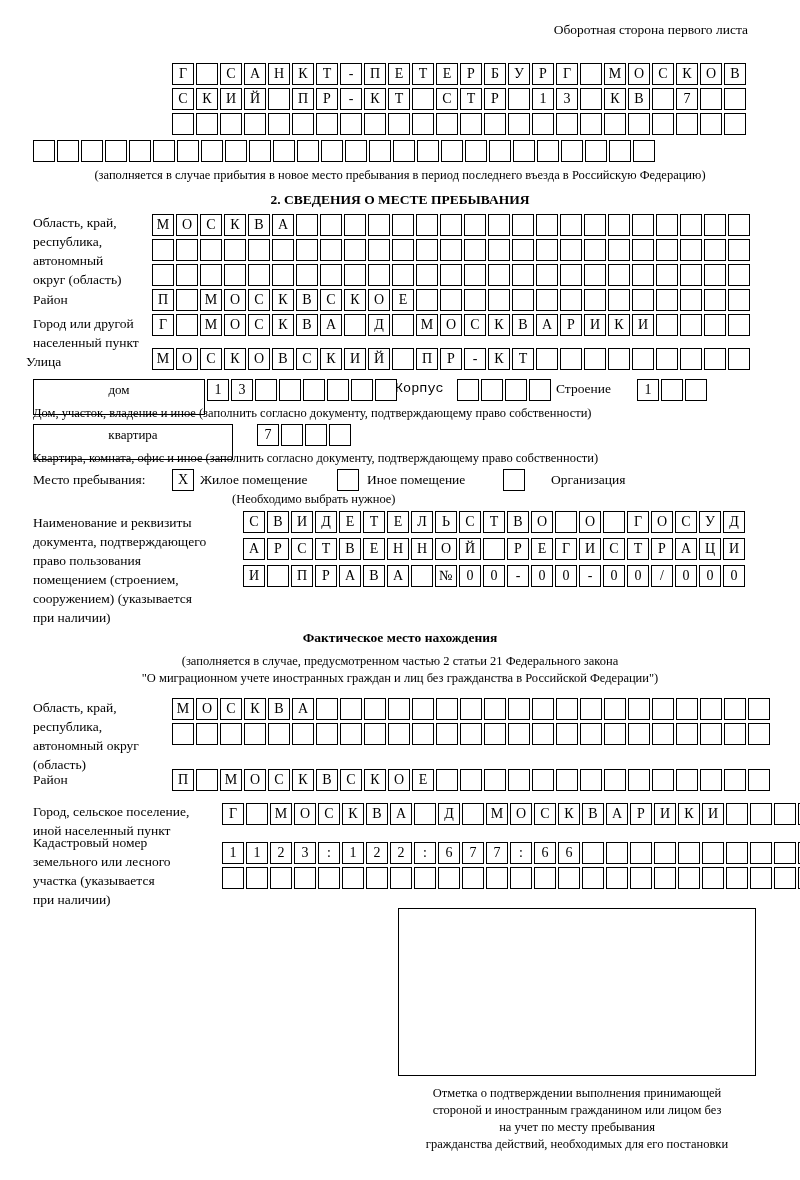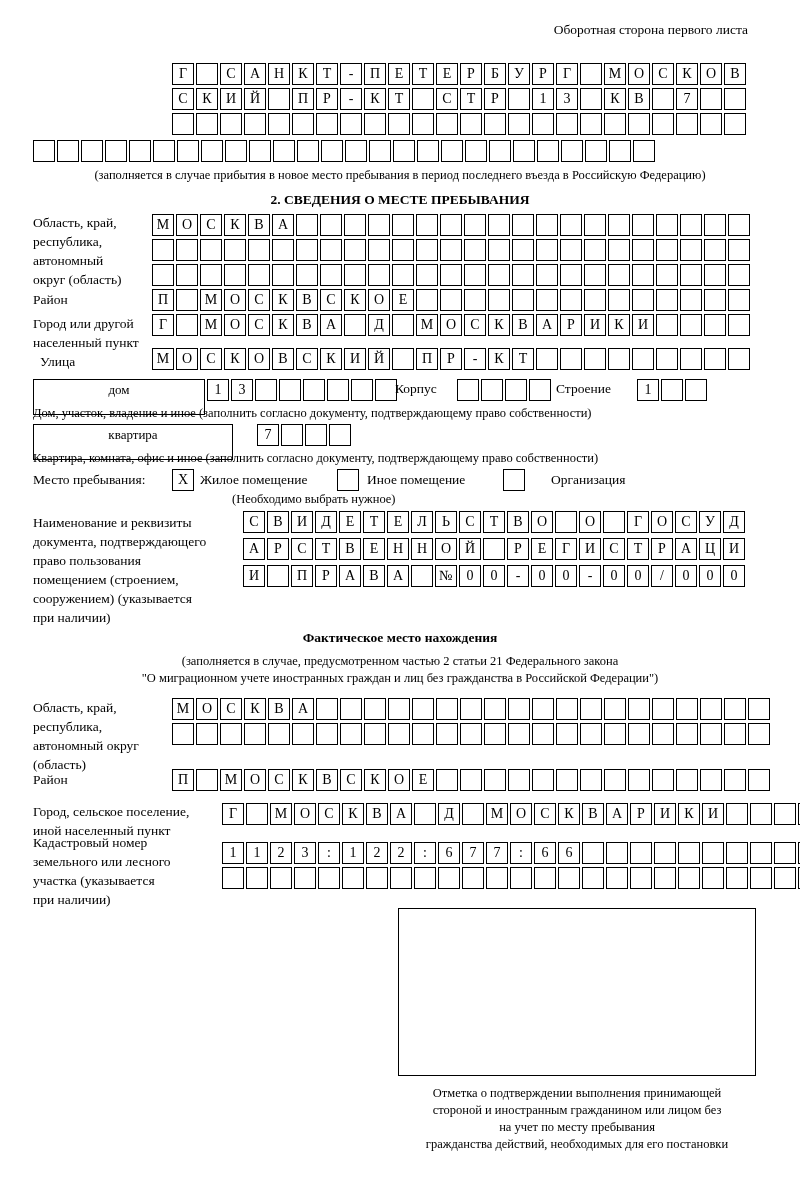--- a/index.html
+++ b/index.html
@@ -359,21 +359,21 @@
       <div class="cell">Р</div>
       <div class="cell">И</div>
       <div class="cell">К</div>
       <div class="cell">И</div>
       <div class="cell"></div>
       <div class="cell"></div>
       <div class="cell"></div>
       <div class="cell"></div>
     </div>
 
-  <div class="lbl" style="left:40px; top:352px;">Улица</div>
+  <div class="lbl" style="left:26px; top:352px;">Улица</div>
   <div class="row" id="s2-city-1" style="left:152px; top:348px;">
       <div class="cell">М</div>
       <div class="cell">О</div>
       <div class="cell">С</div>
       <div class="cell">К</div>
       <div class="cell">О</div>
       <div class="cell">В</div>
       <div class="cell">С</div>
       <div class="cell">К</div>
       <div class="cell">И</div>
@@ -399,21 +399,21 @@
   <div class="row" id="s2-house" style="left:207px; top:379px;">
       <div class="cell">1</div>
       <div class="cell">3</div>
       <div class="cell"></div>
       <div class="cell"></div>
       <div class="cell"></div>
       <div class="cell"></div>
       <div class="cell"></div>
       <div class="cell"></div>
     </div>
-  <div class="lbl" style="left:395px; top:379px;">Корпус</div>
+  <div class="lbl" style="left:395px; top:379px;font-family:Liberation Mono, monospace;">Корпус</div>
   <div class="row" id="s2-korpus" style="left:457px; top:379px;">
       <div class="cell"></div>
       <div class="cell"></div>
       <div class="cell"></div>
       <div class="cell"></div>
     </div>
   <div class="lbl" style="left:556px; top:379px;">Строение</div>
   <div class="row" id="s2-stroenie" style="left:637px; top:379px;">
       <div class="cell">1</div>
       <div class="cell"></div>

